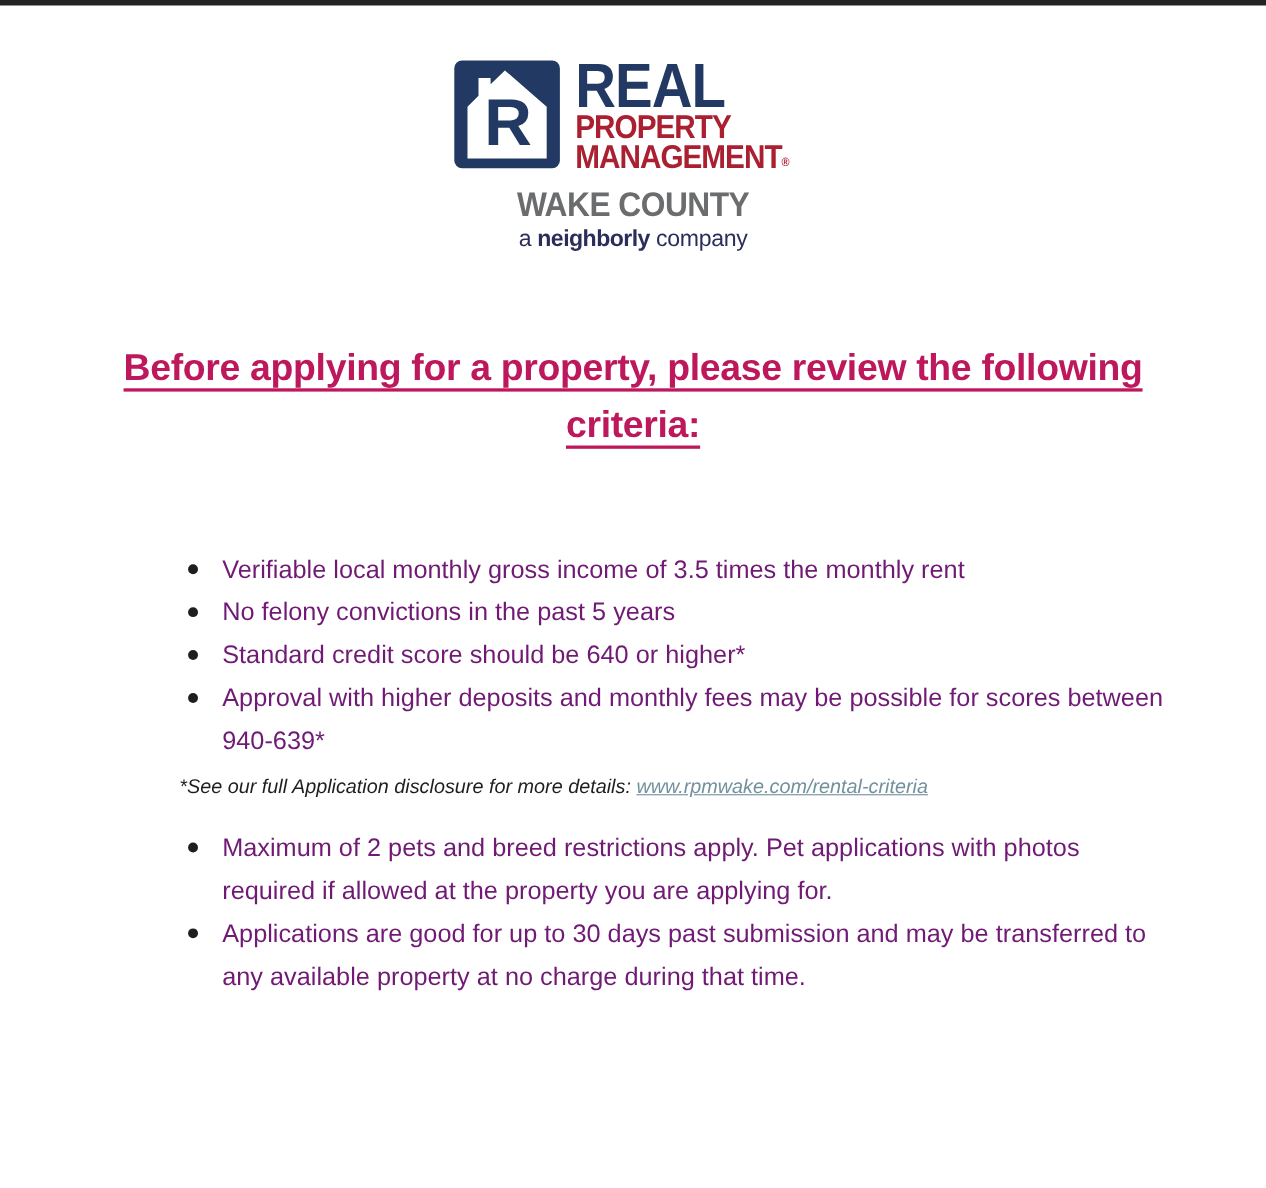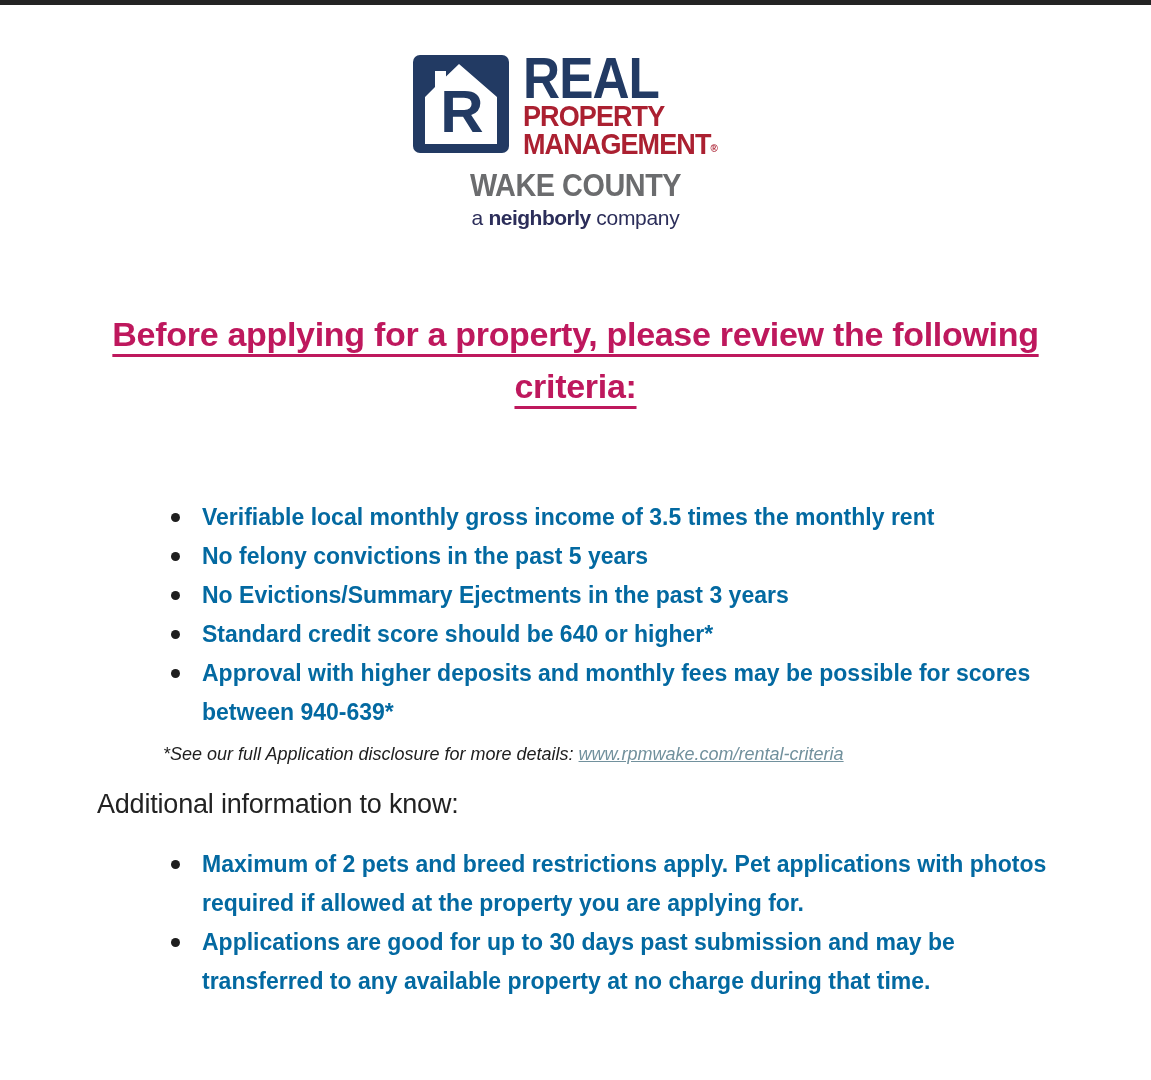--- a/index.html
+++ b/index.html
@@ -67,22 +67,21 @@
   
   ul.criteria {
     list-style: none;
     margin: 86px 80px 0 202px;
     padding: 0;
   }
   ul.criteria li {
     position: relative;
     font-size: 23px;
     line-height: 39px;
-    color: #0369a1;
-    font-weight: bold;
+    color: #701a75;
   }
   ul.criteria li::before {
     content: "";
     position: absolute;
     left: -31px; top: 15px;
     width: 9px; height: 9px;
     border-radius: 50%;
     background: #1e1e1e;
   }
   ul.additional { margin-top: 25px; }
@@ -135,30 +134,28 @@
 
   <h1>Before applying for a property, please review the following criteria:</h1>
 
   <ul class="criteria">
 
       <li>Verifiable local monthly gross income of 3.5 times the monthly rent</li>
 
 
       <li>No felony convictions in the past 5 years</li>
 
-      <li>No Evictions/Summary Ejectments in the past 3 years</li>
 
       <li>Standard credit score should be 640 or higher*</li>
 
       <li>Approval with higher deposits and monthly fees may be possible for scores between 940-639*</li>
     </ul>
 
   <p class="footnote"><span class="fn-text">*See our full Application disclosure for more details: </span><a class="fn-link">www.rpmwake.com/rental-criteria</a></p>
 
-  <h2>Additional information to know:</h2>
 
   <ul class="criteria additional">
 
       <li>Maximum of 2 pets and breed restrictions apply. Pet applications with photos required if allowed at the property you are applying for.</li>
 
       <li>Applications are good for up to 30 days past submission and may be transferred to any available property at no charge during that time.</li>
     </ul>
 
 </div>
 

